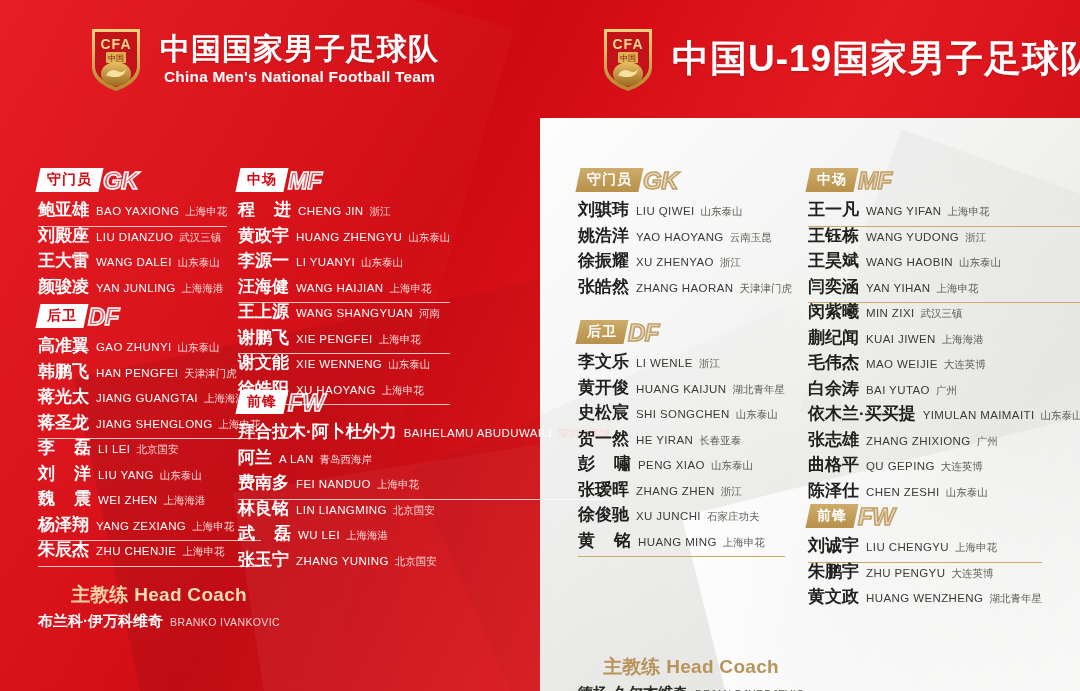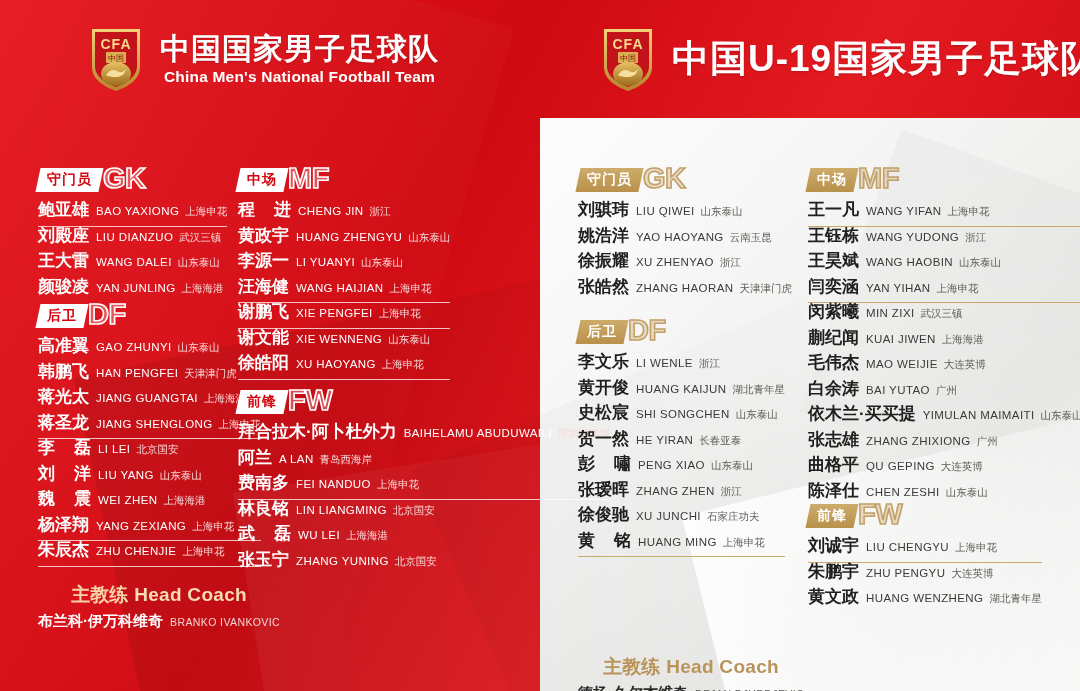--- a/index.html
+++ b/index.html
@@ -84,22 +84,23 @@
     transform: skewX(-12deg);
     padding: 2px 9px 3px 9px;
     font-size: 14px;
     font-weight: bold;
     line-height: 1.35;
     letter-spacing: 1px;
     white-space: nowrap;
   }
   .sec-chip > span { display: inline-block; transform: skewX(12deg); }
   .sec-abbr {
-    font-size: 29px;
+    font-size: 24px;
     font-weight: bold;
+    font-style: italic;
     line-height: 0.92;
     margin-left: 2px;
     letter-spacing: -0.5px;
   }
   
   .red .sec-chip { background: #ffffff; color: #d3050f; }
   .red .sec-abbr { color: rgba(255,255,255,0.28); -webkit-text-stroke: 1.6px #ffffff; }
   
   .gold .sec-chip { background: linear-gradient(180deg,#cdab6a,#b8914b); color: #ffffff; }
   .gold .sec-abbr { color: rgba(190,150,86,0.30); -webkit-text-stroke: 1.6px #c2a066; }
@@ -318,20 +319,25 @@
         <div class="prow">
           <span class="pname">李源一</span>
           <span class="ppin">LI YUANYI</span>
           <span class="pclub">山东泰山</span>
         </div>
         <div class="prow ul">
           <span class="pname">汪海健</span>
           <span class="ppin">WANG HAIJIAN</span>
           <span class="pclub">上海申花</span>
         </div>
+        <div class="prow">
+          <span class="pname">王上源</span>
+          <span class="ppin">WANG SHANGYUAN</span>
+          <span class="pclub">河南</span>
+        </div>
         <div class="prow ul">
           <span class="pname">谢鹏飞</span>
           <span class="ppin">XIE PENGFEI</span>
           <span class="pclub">上海申花</span>
         </div>
         <div class="prow">
           <span class="pname">谢文能</span>
           <span class="ppin">XIE WENNENG</span>
           <span class="pclub">山东泰山</span>
         </div>

